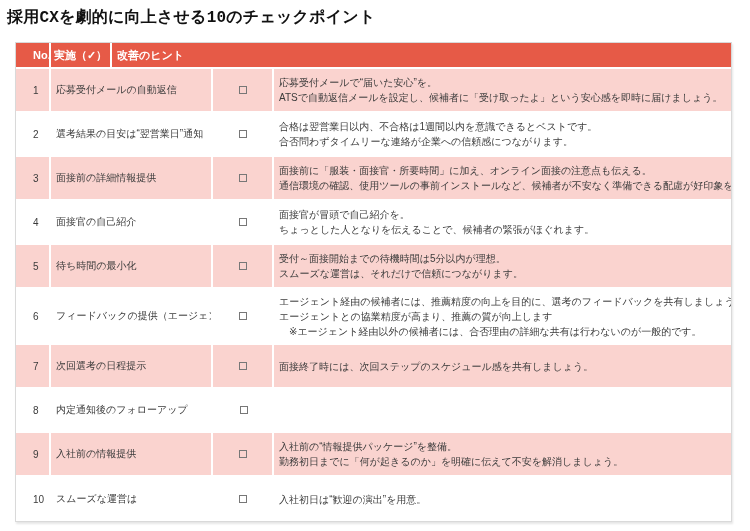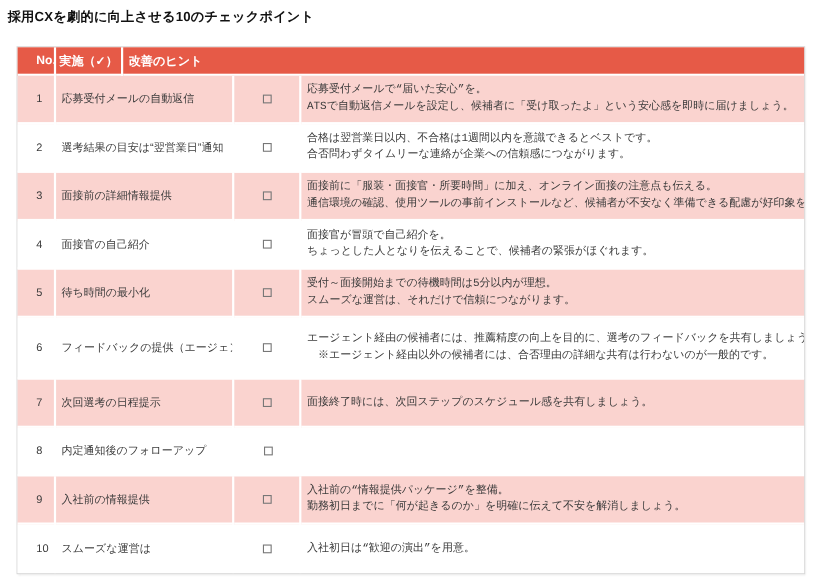--- a/index.html
+++ b/index.html
@@ -6,25 +6,26 @@
   html, body {
     width: 750px; height: 531px;
     background: #ffffff;
     font-family: "Liberation Sans", "DejaVu Sans", sans-serif;
     overflow: hidden;
     position: relative;
   }
   .page-title {
     position: absolute;
     left: 7px; top: 7px;
-    font-size: 12px;
+    font-size: 16px;
     font-weight: bold;
     color: #111111;
     letter-spacing: 0.2px;
     white-space: nowrap;
+    font-family: Liberation Mono, monospace;
   }
   .checklist-table {
     position: absolute;
     left: 15px; top: 42px;
     width: 717px;
     border: 1px solid #d9d9d9;
     box-shadow: 1px 2px 2px rgba(0,0,0,0.10);
     background: #ffffff;
   }
   .t-row { display: flex; width: 100%; height: 44px; }
@@ -35,21 +36,21 @@
   .cell {
     display: flex;
     align-items: center;
     overflow: hidden;
     border-right: 2px solid #ffffff;
     border-bottom: 2px solid #ffffff;
     color: #3b3b3b;
     font-size: 10px;
     white-space: nowrap;
   }
-  .cell:last-child { border-right: none; font-family: Liberation Mono, monospace; }
+  .cell:last-child { border-right: none; }
   .t-row:last-child .cell { border-bottom: none; }
   .col-no   { width: 35px;  padding-left: 17px; flex: 0 0 auto; }
   .col-item { width: 162px; padding-left: 5px; flex: 0 0 auto; }
   .col-check{ width: 61px;  justify-content: center; flex: 0 0 auto; }
   .col-hint { flex: 1 1 auto; padding-left: 5px; }
   .header .cell {
     color: #ffffff;
     font-weight: bold;
     font-size: 11px;
   }
@@ -143,20 +144,21 @@
   </div>
       <div class="t-row white tall">
     <div class="cell col-no">6</div>
     <div class="cell col-item">フィードバックの提供（エージェント経由）</div>
     <div class="cell col-check">
       <span class="checkbox"></span>
     </div>
     <div class="cell col-hint">
       <div class="hint-lines">
             <div class="hint-line">エージェント経由の候補者には、推薦精度の向上を目的に、選考のフィードバックを共有しましょう。</div>
+            <div class="hint-line">エージェントとの協業精度が高まり、推薦の質が向上します</div>
             <div class="hint-line">　※エージェント経由以外の候補者には、合否理由の詳細な共有は行わないのが一般的です。</div>
           </div>
     </div>
   </div>
       <div class="t-row pink">
     <div class="cell col-no">7</div>
     <div class="cell col-item">次回選考の日程提示</div>
     <div class="cell col-check">
       <span class="checkbox"></span>
     </div>

